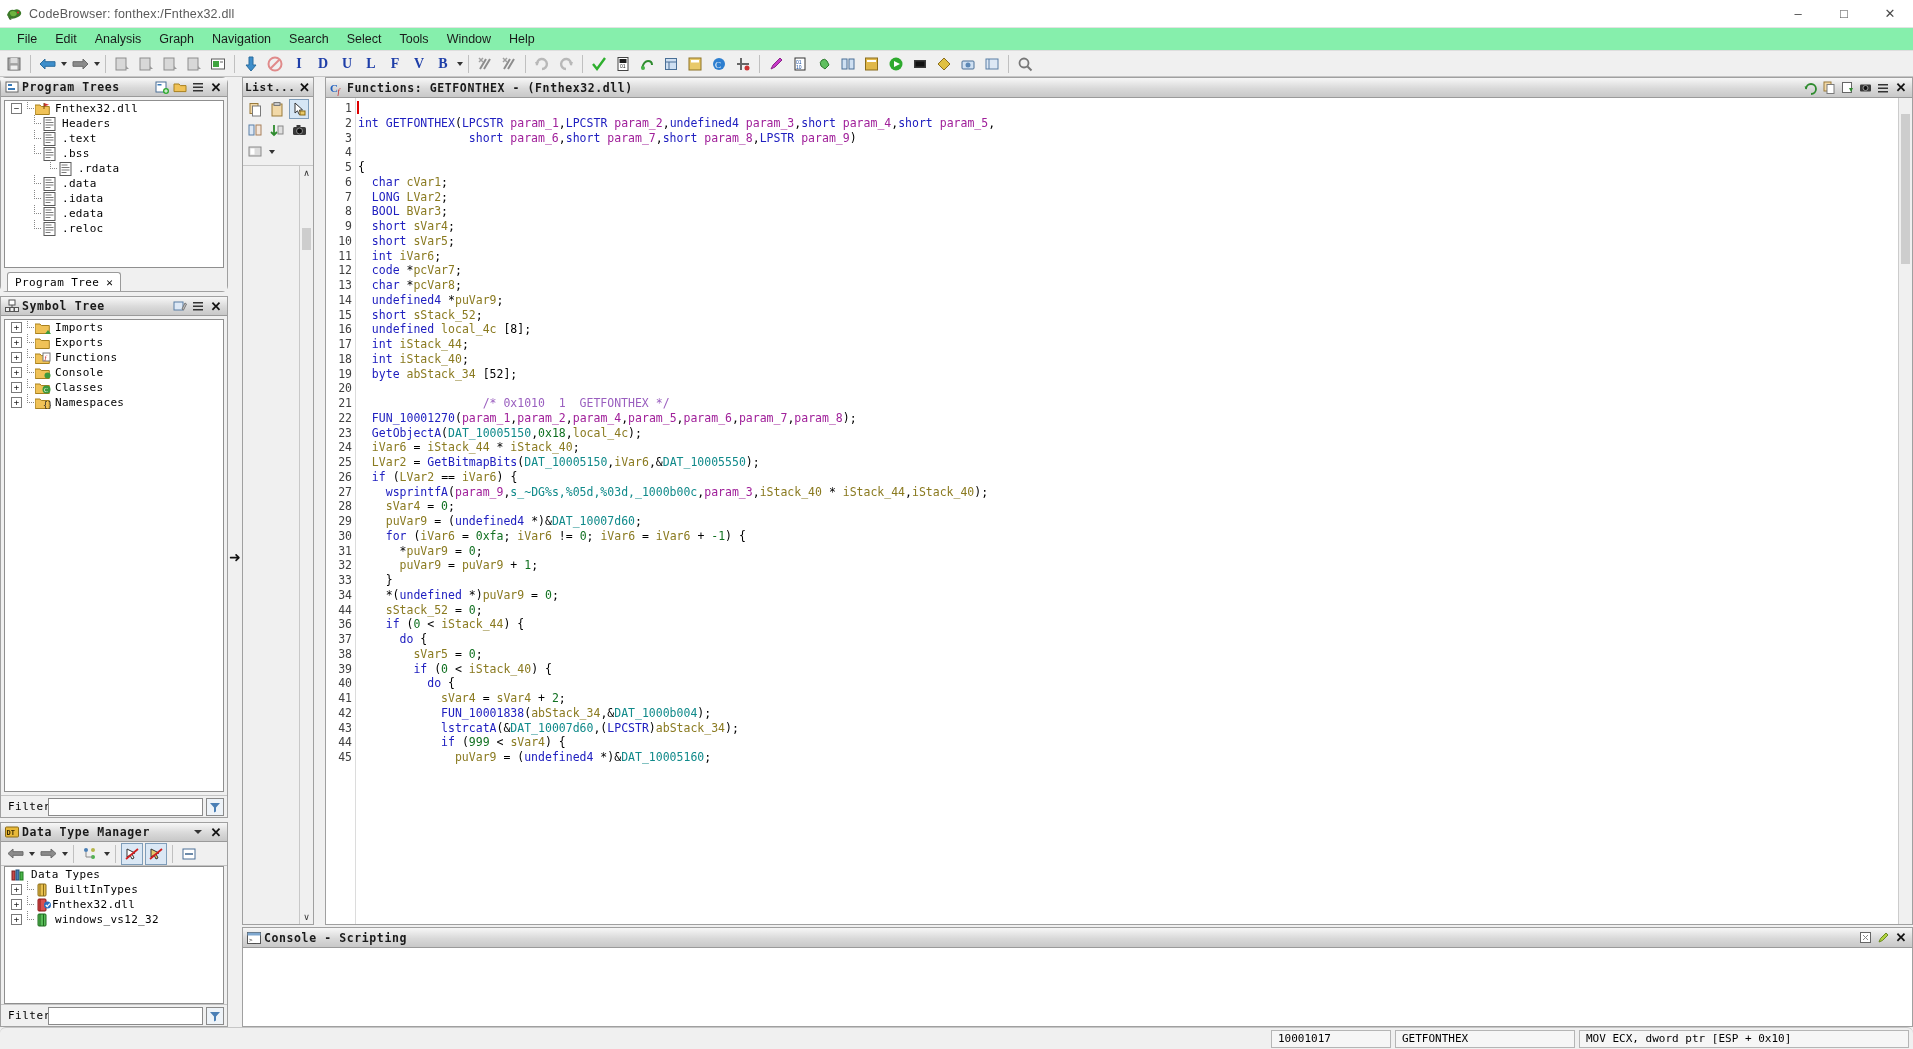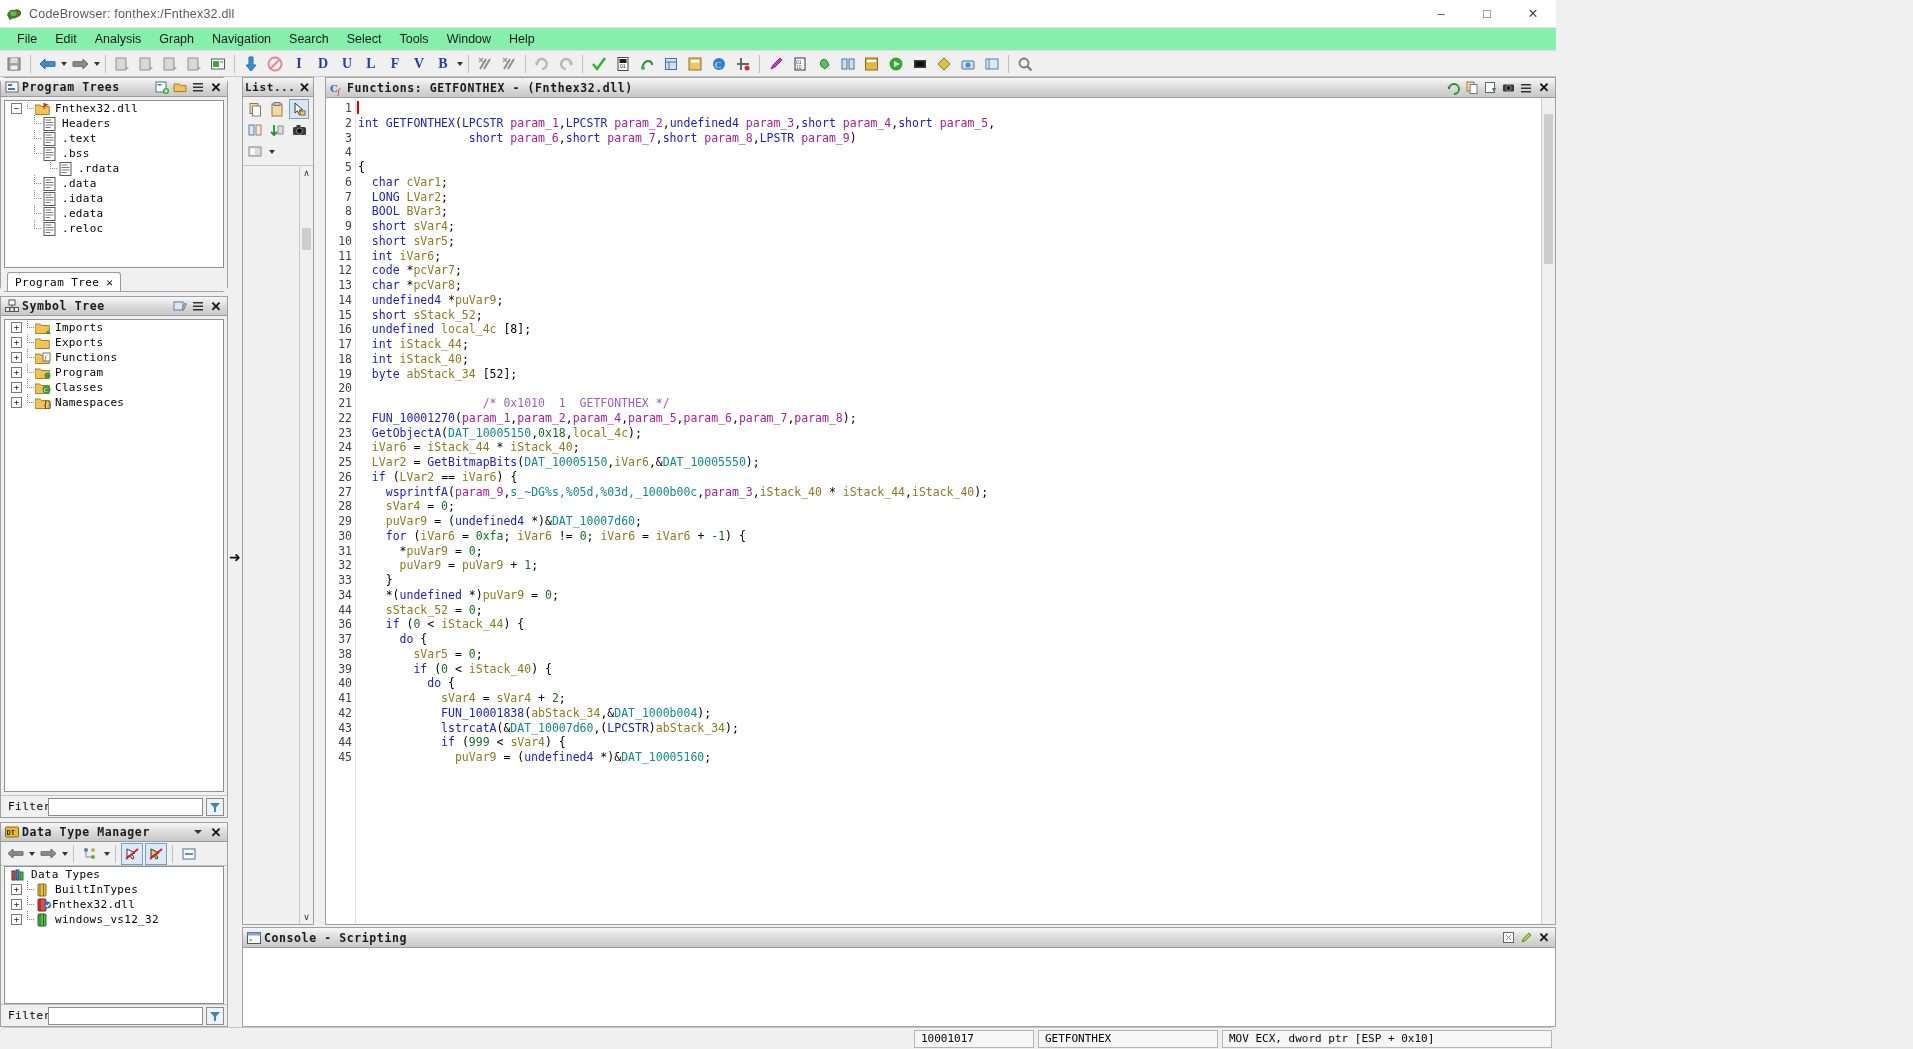--- a/index.html
+++ b/index.html
@@ -5,21 +5,21 @@
   * { box-sizing: border-box; }
   html, body {
     margin: 0; padding: 0;
     width: 1913px; height: 1049px;
     overflow: hidden;
     background: #f0f0f0;
     font-family: "Liberation Sans", sans-serif;
     font-size: 12px;
     color: #000;
   }
-  .app { position: relative; width: 1556px; height: 1049px; background: #f0f0f0; display: flex; flex-direction: column; }
+  .app { position: relative; width: 1913px; height: 1049px; background: #f0f0f0; display: flex; flex-direction: column; }
 
   
   .titlebar {
     height: 28px; background: #ffffff; display: flex; align-items: center;
     border-bottom: 1px solid #e3e3e3; flex: 0 0 28px; padding-left: 6px;
   }
   .titlebar .dragon {
     width: 17px; height: 17px; margin-right: 6px; position: relative; flex: 0 0 17px;
   }
   .titlebar .title { font-size: 12.5px; color: #5a5a5a; letter-spacing: .2px; }
@@ -613,21 +613,21 @@
                 </svg></span>
             <span class="lbl">Functions</span>
           </div>
           <div class="trow" style="padding-left:6px">
             <span class="expander">+</span>
             <span class="dots"></span>
             <span class="ico"><svg width="16" height="14">
                   <path d="M0 3 h5 l1.3 1.5 h8 v8 h-14z" fill="#f0c257" stroke="#a8811f"></path>
                   <circle cx="12.5" cy="9.5" r="3" fill="#3d9a3d"></circle>
                 </svg></span>
-            <span class="lbl">Program</span>
+            <span class="lbl">Console</span>
           </div>
           <div class="trow" style="padding-left:6px">
             <span class="expander">+</span>
             <span class="dots"></span>
             <span class="ico"><svg width="16" height="14">
                   <path d="M0 3 h5 l1.3 1.5 h8 v8 h-14z" fill="#f0c257" stroke="#a8811f"></path>
                   <circle cx="11.5" cy="8.5" r="4" fill="#3d9a3d"></circle>
                   <text x="9" y="11" font-size="6" fill="#fff" font-family="serif">C</text>
                 </svg></span>
             <span class="lbl">Classes</span>

